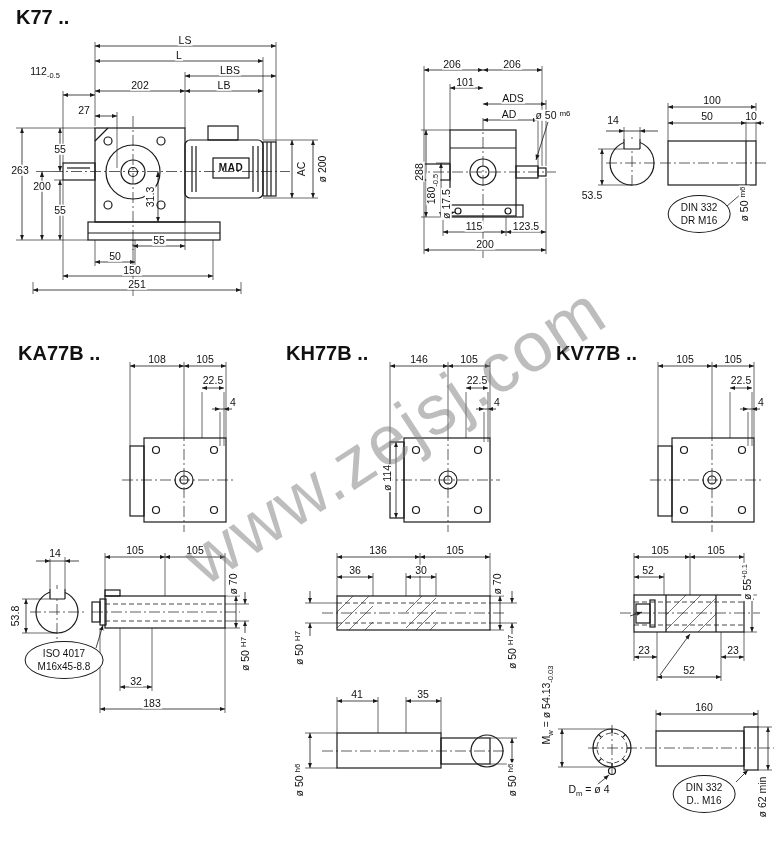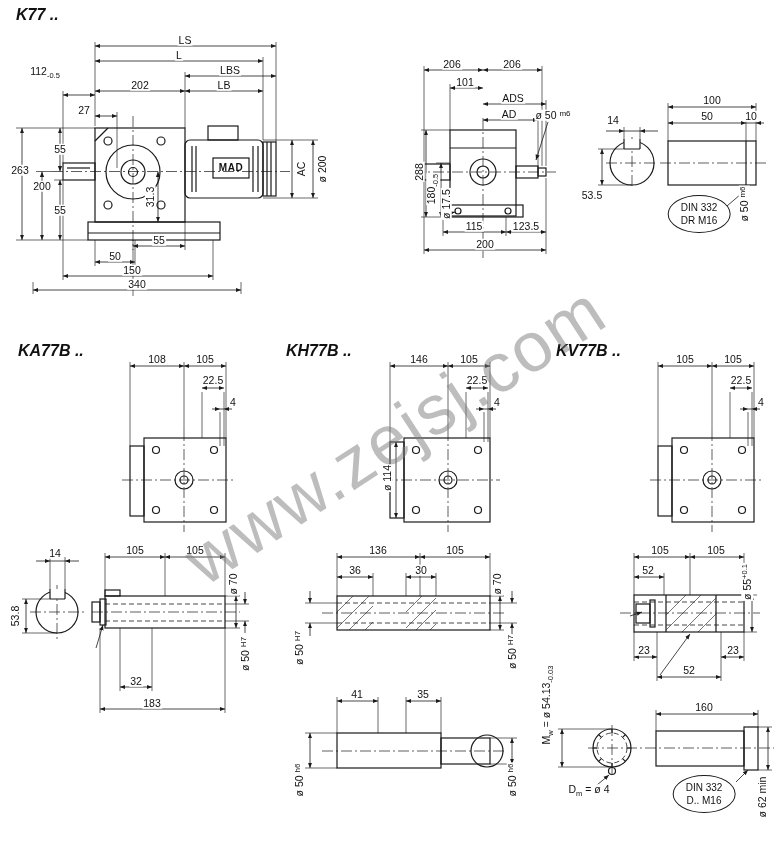--- a/index.html
+++ b/index.html
@@ -9,21 +9,21 @@
   }
   .page svg { position:absolute; left:0; top:0; }
   .ln   { stroke:#1a1a1a; stroke-width:1.2; fill:none; }
   .dim  { stroke:#1a1a1a; stroke-width:0.8; fill:none; }
   .ext  { stroke:#1a1a1a; stroke-width:0.65; fill:none; }
   .cl   { stroke:#1a1a1a; stroke-width:0.7; fill:none; stroke-dasharray:11 3 2 3; }
   .hid  { stroke:#1a1a1a; stroke-width:0.8; fill:none; stroke-dasharray:5 3; }
   .hatch{ stroke:#1a1a1a; stroke-width:0.6; fill:none; }
   .wfill{ fill:#fff; stroke:none; }
 
-  .heading { position:absolute; font-weight:bold; font-size:16px; white-space:nowrap; z-index:10;font-style:italic; }
+  .heading { position:absolute; font-weight:bold; font-size:20px; white-space:nowrap; z-index:10; }
   .lbl {
     position:absolute; transform:translate(-50%,-50%);
     font-size:10.5px; line-height:1; white-space:nowrap;
     background:#fff; padding:0 1px; z-index:10;
   }
   .lbl.rot { transform:translate(-50%,-50%) rotate(-90deg); }
   .lbl.mad { font-weight:bold; font-size:10px; letter-spacing:0.5px; background:transparent; }
   .tol { font-size:7.5px; vertical-align:-3px; }
   .sup { font-size:7.5px; vertical-align:4px; }
   .fit { font-size:8px; vertical-align:3px; }
@@ -325,21 +325,21 @@
 <span class="lbl" style="left:45px;top:73px"><span>112</span><span class="tol">-0.5</span></span>
 <span class="lbl" style="left:84px;top:110px">27</span>
 <span class="lbl" style="left:20px;top:170px">263</span>
 <span class="lbl" style="left:42px;top:186px">200</span>
 <span class="lbl" style="left:60px;top:149px">55</span>
 <span class="lbl" style="left:60px;top:210px">55</span>
 <span class="lbl rot" style="left:150px;top:197px">31.3</span>
 <span class="lbl" style="left:159px;top:240px">55</span>
 <span class="lbl" style="left:115px;top:256px">50</span>
 <span class="lbl" style="left:132px;top:270px">150</span>
-<span class="lbl" style="left:137px;top:284px">340</span>
+<span class="lbl" style="left:137px;top:284px">251</span>
 <span class="lbl mad" style="left:231px;top:168px">MAD</span>
 <span class="lbl rot" style="left:301px;top:169px">AC</span>
 <span class="lbl rot" style="left:322px;top:169px">ø 200</span>
 
 <span class="lbl" style="left:452px;top:64px">206</span>
 <span class="lbl" style="left:512px;top:64px">206</span>
 <span class="lbl" style="left:465px;top:82px">101</span>
 <span class="lbl" style="left:513px;top:98px">ADS</span>
 <span class="lbl" style="left:509px;top:114px">AD</span>
 <span class="lbl" style="left:553px;top:115px"><span>ø 50</span> <span class="fit">m6</span></span>
@@ -376,20 +376,24 @@
 <span class="lbl" style="left:733px;top:359px">105</span>
 <span class="lbl" style="left:741px;top:380px">22.5</span>
 <span class="lbl" style="left:761px;top:402px">4</span>
 
 <span class="lbl" style="left:55px;top:553px">14</span>
 <span class="lbl" style="left:135px;top:550px">105</span>
 <span class="lbl" style="left:195px;top:550px">105</span>
 <span class="lbl rot" style="left:15px;top:616px">53.8</span>
 <span class="lbl rot" style="left:233px;top:584px">ø 70</span>
 <span class="lbl rot" style="left:245px;top:654px"><span>ø 50</span> <span class="fit">H7</span></span>
+<div class="callout" style="left:64px;top:660px">
+  <div>ISO 4017</div>
+  <div>M16x45-8.8</div>
+</div>
 <span class="lbl" style="left:136px;top:681px">32</span>
 <span class="lbl" style="left:152px;top:703px">183</span>
 
 <span class="lbl" style="left:378px;top:550px">136</span>
 <span class="lbl" style="left:455px;top:550px">105</span>
 <span class="lbl" style="left:355px;top:570px">36</span>
 <span class="lbl" style="left:421px;top:570px">30</span>
 <span class="lbl rot" style="left:299px;top:648px"><span>ø 50</span> <span class="fit">H7</span></span>
 <span class="lbl rot" style="left:497px;top:584px">ø 70</span>
 <span class="lbl rot" style="left:512px;top:652px"><span>ø 50</span> <span class="fit">H7</span></span>

